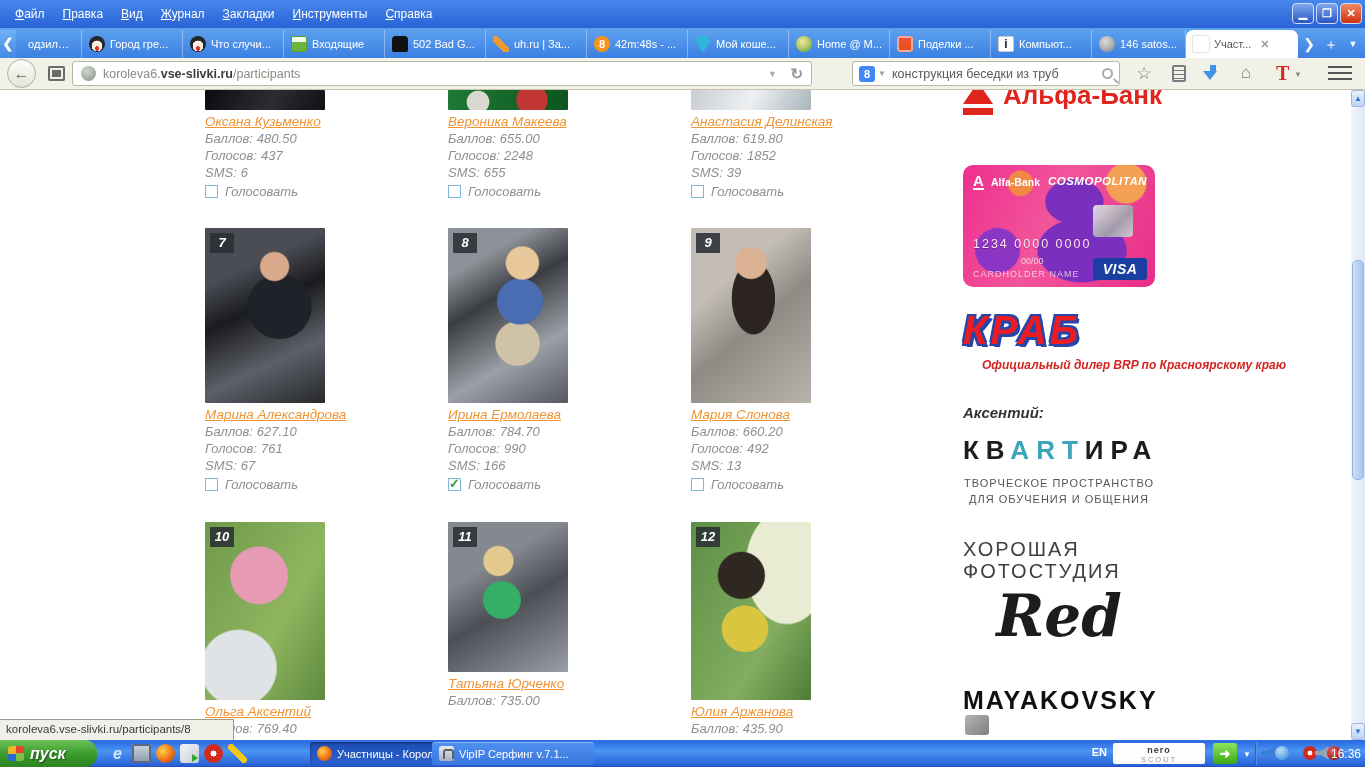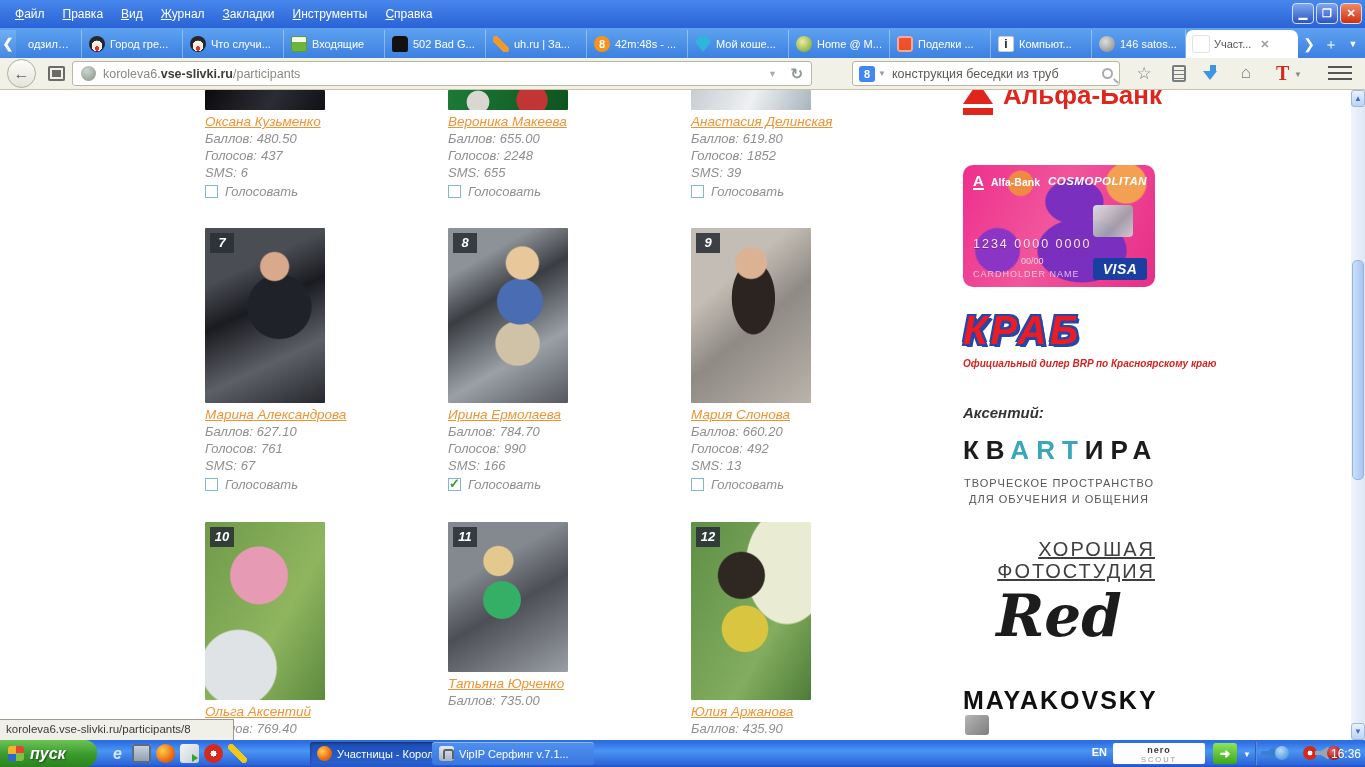--- a/index.html
+++ b/index.html
@@ -164,29 +164,29 @@
   .bc-num { position:absolute; left:10px; top:72px; color:#f8e7f2; font-size:12.5px; letter-spacing:2px;
             text-shadow:0 1px 0 rgba(120,0,70,.4); }
   .bc-exp { position:absolute; left:58px; top:91px; color:#f3cfe4; font-size:9px; }
   .bc-holder { position:absolute; left:10px; top:104px; color:rgba(255,235,248,.75); font-size:9px; letter-spacing:1px; }
   .bc-visa { position:absolute; right:8px; bottom:7px; width:54px; height:22px; background:#1a3fa0;
              border-radius:3px; color:#fff; font-style:italic; font-weight:bold; font-size:14px;
              text-align:center; line-height:22px; letter-spacing:.5px; }
 
   .krab-title { font-size:40px; font-weight:bold; font-style:italic; color:#ec1c24; letter-spacing:3px;
       text-shadow:-2px -2px 0 #2746a8,2px -2px 0 #2746a8,-2px 2px 0 #2746a8,2px 2px 0 #2746a8,3px 3px 0 #2746a8; }
-  .krab-tag { margin-top:5px; color:#d42420; font-size:10px; font-weight:bold; font-style:italic; white-space:nowrap; }
+  .krab-tag { margin-top:5px; color:#d42420; font-size:12px; font-weight:bold; font-style:italic; white-space:nowrap;margin-left:19px; }
 
   .partners { color:#333; font-size:15px; font-weight:bold; font-style:italic; }
 
   .kvartira { font-size:26px; font-weight:bold; letter-spacing:7px; color:#1c1c1c; white-space:nowrap; }
   .kvartira .teal { color:#3aa6b9; }
   .kv-tag { color:#555; font-size:11px; letter-spacing:1px; text-align:center; width:192px; margin-top:9px; line-height:16px; }
 
-  .studio { width:192px; text-align:right; color:#3f3f3f; font-size:20px; letter-spacing:2px; line-height:22px;text-decoration:underline; }
+  .studio { width:192px; text-align:left; color:#3f3f3f; font-size:20px; letter-spacing:2px; line-height:22px; }
   .red-script { width:192px; text-align:center; font-family:"DejaVu Serif",serif; font-style:italic;
                 font-weight:bold; font-size:58px; color:#1c1c1c; }
   .mayak { font-weight:bold; font-size:25px; letter-spacing:2px; color:#101010; white-space:nowrap; }
   .mayak-logo { display:inline-block; width:24px; height:20px; vertical-align:middle; margin-left:2px;
       background:linear-gradient(135deg,#b5b5b5,#7e7e7e); border-radius:3px; }
 
   
   .vscroll { position:absolute; top:90px; right:0; width:14px; height:650px;
              background:linear-gradient(90deg,#f0f4fb,#dfe7f5); }
   .sbtn { position:absolute; left:0; width:14px; height:17px; border-radius:3px;

